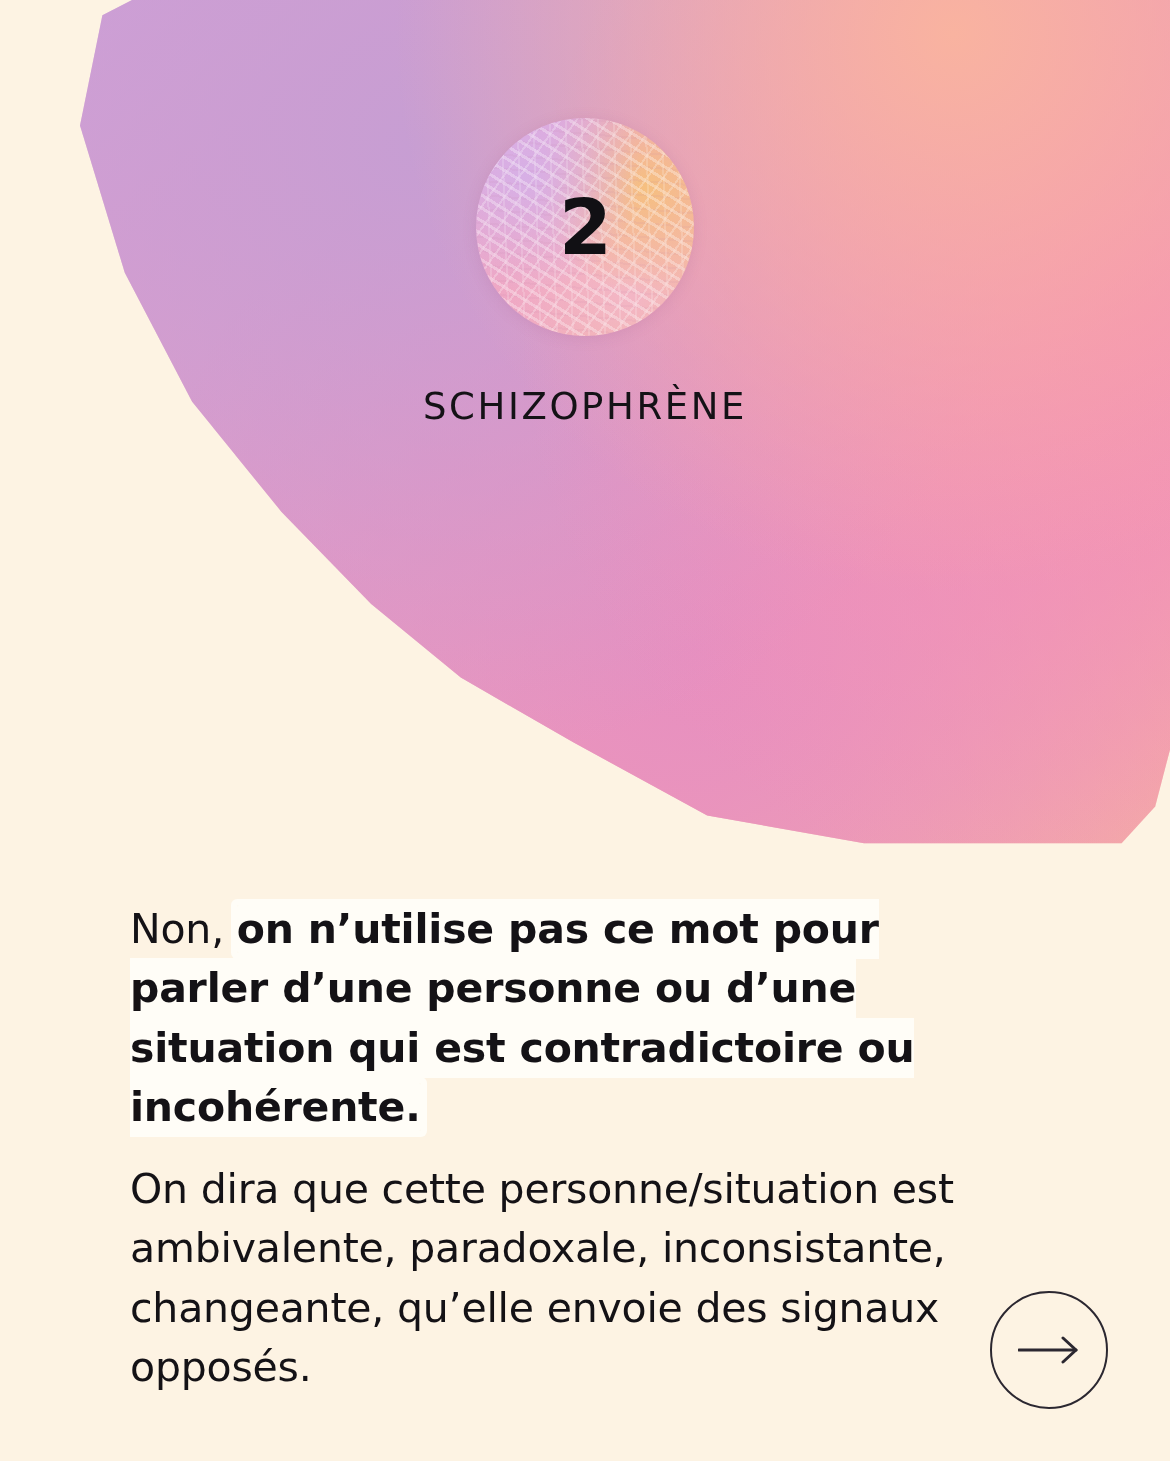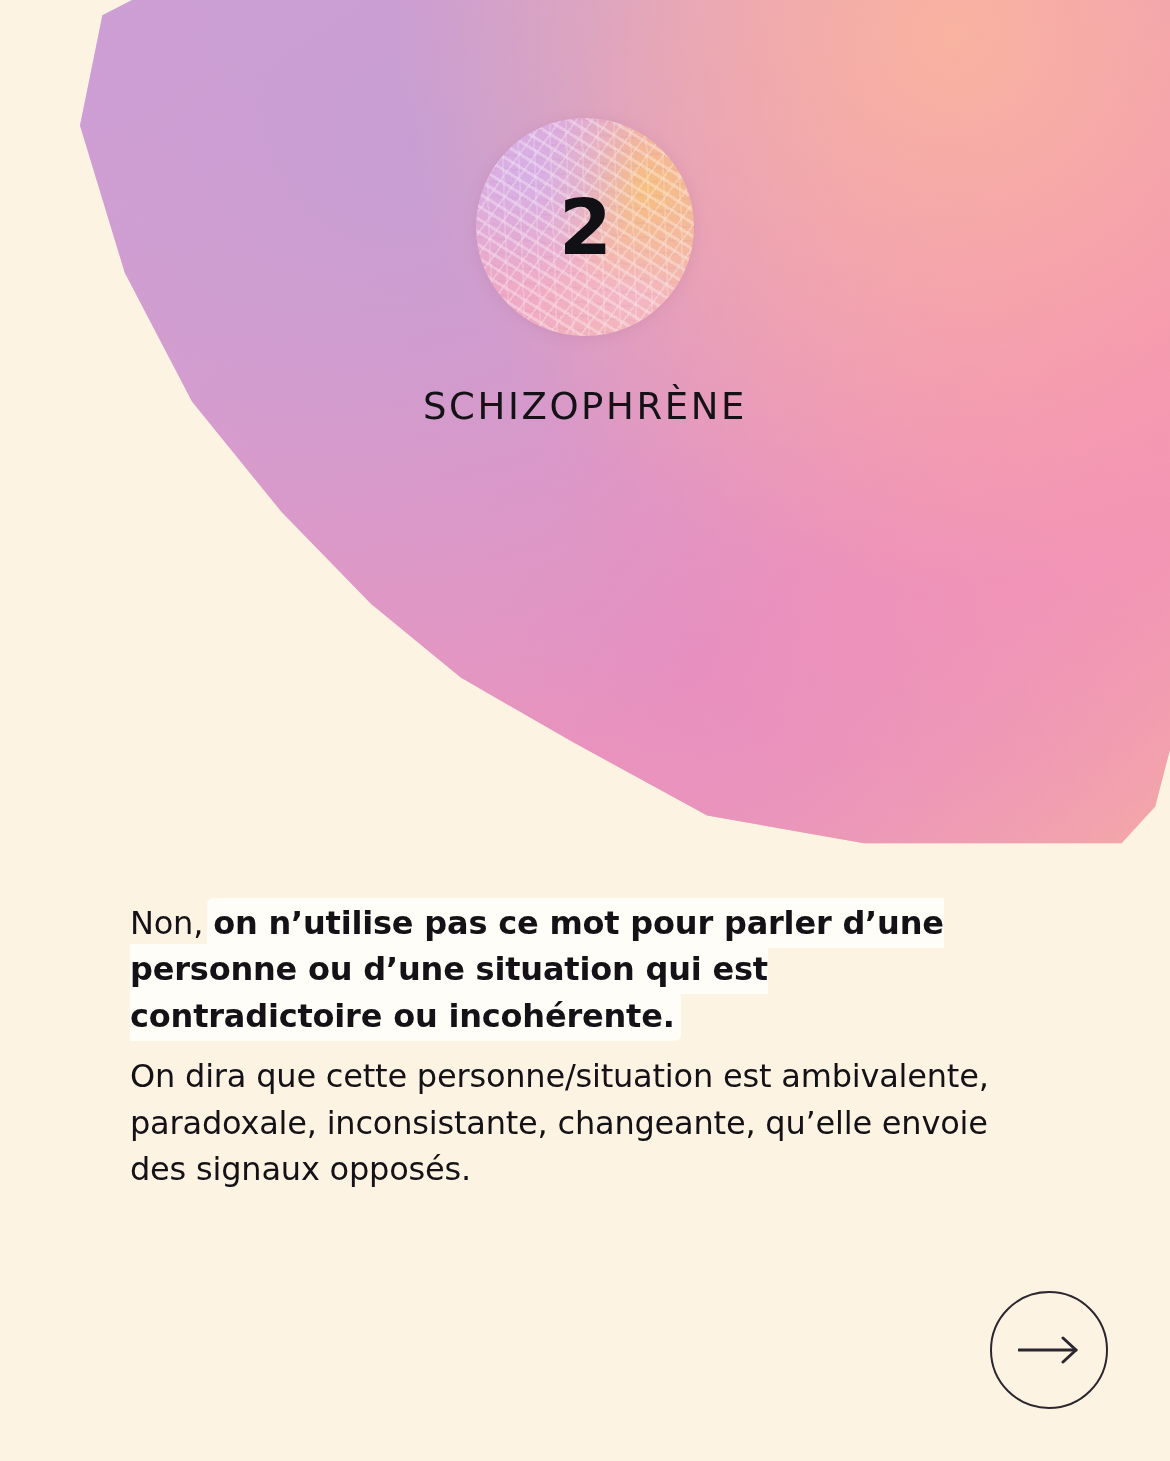--- a/index.html
+++ b/index.html
@@ -105,39 +105,39 @@
     color: #141216;
     font-family: "DejaVu Sans", sans-serif;
   }
 
   
   .copy {
     position: absolute;
     left: 130px;
     top: 900px;
     width: 900px;
-    font-size: 32px;
+    font-size: 41px;
     line-height: 1.45;
     color: #141216;
     font-family: "DejaVu Sans", sans-serif;
     letter-spacing: -0.2px;
   }
   .copy .lead {
     font-weight: 400;
   }
   .copy .hl {
     font-weight: 700;
     background: #fffdf7;
     box-shadow: 0 0 0 6px #fffdf7;
     border-radius: 2px;
   }
   .copy .rest {
     font-weight: 400;
     display: block;
-    margin-top: 14px;
+    margin-top: 22px;
   }
 
   
   .next-btn {
     position: absolute;
     right: 62px;
     bottom: 52px;
     width: 118px;
     height: 118px;
     border-radius: 50%;

